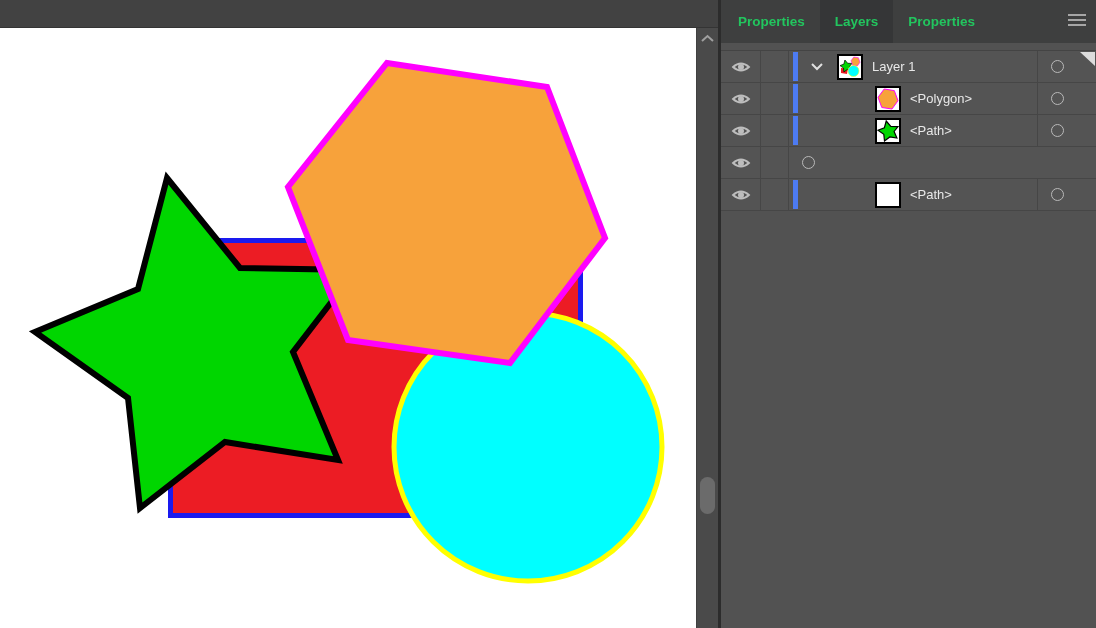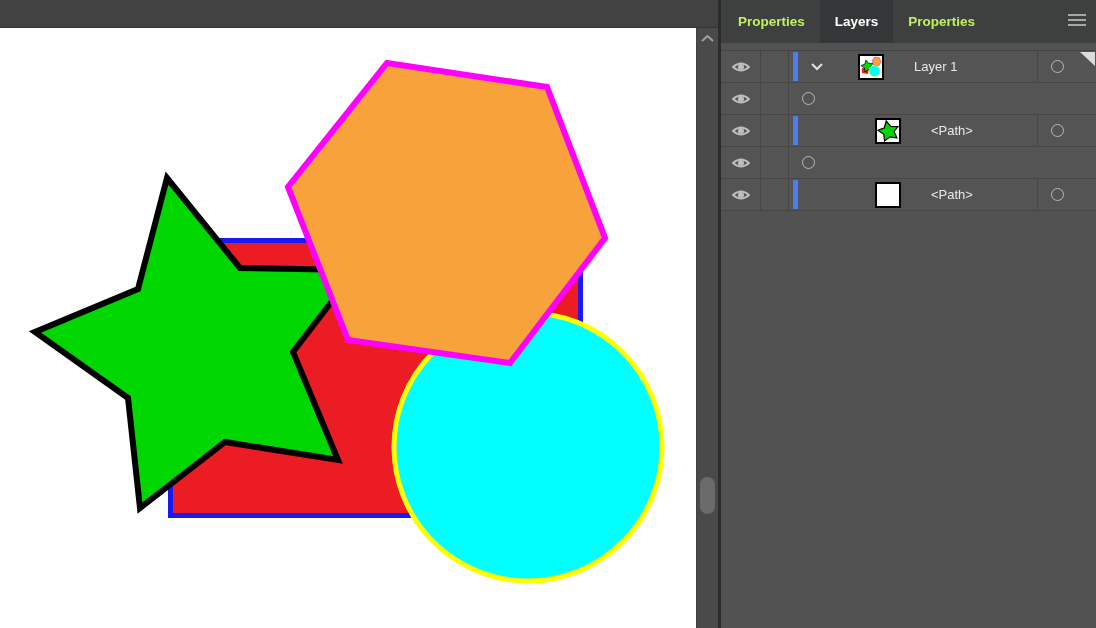--- a/index.html
+++ b/index.html
@@ -12,28 +12,28 @@
   .canvas-area{position:absolute;left:0;top:0;width:718px;height:628px;background:#fff;}
   .canvas-topbar{position:absolute;left:0;top:0;width:718px;height:28px;background:#424242;border-bottom:1px solid #343434;box-sizing:border-box;}
   .canvas-svg{position:absolute;left:0;top:28px;display:block;}
   
   .scrollbar{position:absolute;left:696px;top:28px;width:22px;height:600px;background:#4A4A4A;border-left:1px solid #404040;box-sizing:border-box;}
   .scroll-up{position:absolute;left:3px;top:5px;}
   .scroll-thumb{position:absolute;left:3px;top:449px;width:15px;height:37px;background:#6B6B6B;border-radius:8px;}
   
   .panel{position:absolute;left:718px;top:0;width:378px;height:628px;background:#525252;border-left:3px solid #2C2C2C;box-sizing:border-box;}
   .tabbar{height:43px;background:#3E3F3F;display:flex;align-items:stretch;padding-left:2px;position:relative;}
-  .tab{padding:0 15px;line-height:43px;font-size:13.5px;font-weight:700;color:#bef264;cursor:default;}
-  .tab.active{background:#353637;color:#ffffff;}
+  .tab{padding:0 15px;line-height:43px;font-size:13.5px;font-weight:700;color:#22c55e;cursor:default;}
+  .tab.active{background:#353637;color:#22c55e;}
   .hamburger{position:absolute;right:10px;top:14px;width:18px;}
   .hamburger span{display:block;height:2px;background:#A6A6A6;margin-bottom:3px;}
   
   .rows{margin-top:7px;border-top:1px solid #444444;}
   .row{display:flex;height:31px;border-bottom:1px solid #464646;align-items:center;background:#545454;}
-  .cell{align-self:stretch;display:flex;align-items:center;box-sizing:border-box;gap:21px;}
+  .cell{align-self:stretch;display:flex;align-items:center;box-sizing:border-box;}
   .cell-eye{width:40px;justify-content:center;border-right:1px solid #464646;}
   .cell-lock{width:28px;border-right:1px solid #464646;}
   .cell-content{flex:1;position:relative;border-right:1px solid #464646;}
   .selbar{position:absolute;left:4px;top:1px;bottom:1px;width:5px;background:#4D7BF2;}
   .chevron{margin-left:21px;}
   .thumb{width:22px;height:22px;border:2px solid #000;background:#fff;flex:0 0 auto;}
   .thumb svg{display:block;}
   .row-root .thumb{margin-left:13px;}
   .row-child .thumb{margin-left:86px;}
   .label{margin-left:9px;font-size:13px;color:#E8E8E8;white-space:nowrap;}
@@ -106,20 +106,29 @@
     </div>
 
     <div class="row row-child">
       <div class="cell cell-eye">
         <svg width="20" height="14">
           <path d="M2,7 Q10,0 18,7 Q10,14 2,7 Z" fill="none" stroke="#BDBDBD" stroke-width="1.8"></path>
           <circle cx="10" cy="7" r="3" fill="#BDBDBD"></circle>
         </svg>
       </div>
       <div class="cell cell-lock"></div>
+      <div class="cell cell-content">
+        <div class="selbar"></div>
+        <div class="thumb">
+          <svg width="22" height="22" viewBox="0 0 22 22">
+            <polygon points="7.2,1 17.3,2.6 21,12.7 15,21 4.8,19.5 1,9.3" stroke-width="1" fill="#F7A23B" stroke="#FF00FF"></polygon>
+          </svg>
+        </div>
+        <span class="label">&lt;Polygon&gt;</span>
+      </div>
       <div class="cell cell-target">
         <div class="target-circle"></div>
       </div>
     </div>
 
     <div class="row row-child">
       <div class="cell cell-eye">
         <svg width="20" height="14">
           <path d="M2,7 Q10,0 18,7 Q10,14 2,7 Z" fill="none" stroke="#BDBDBD" stroke-width="1.8"></path>
           <circle cx="10" cy="7" r="3" fill="#BDBDBD"></circle>

